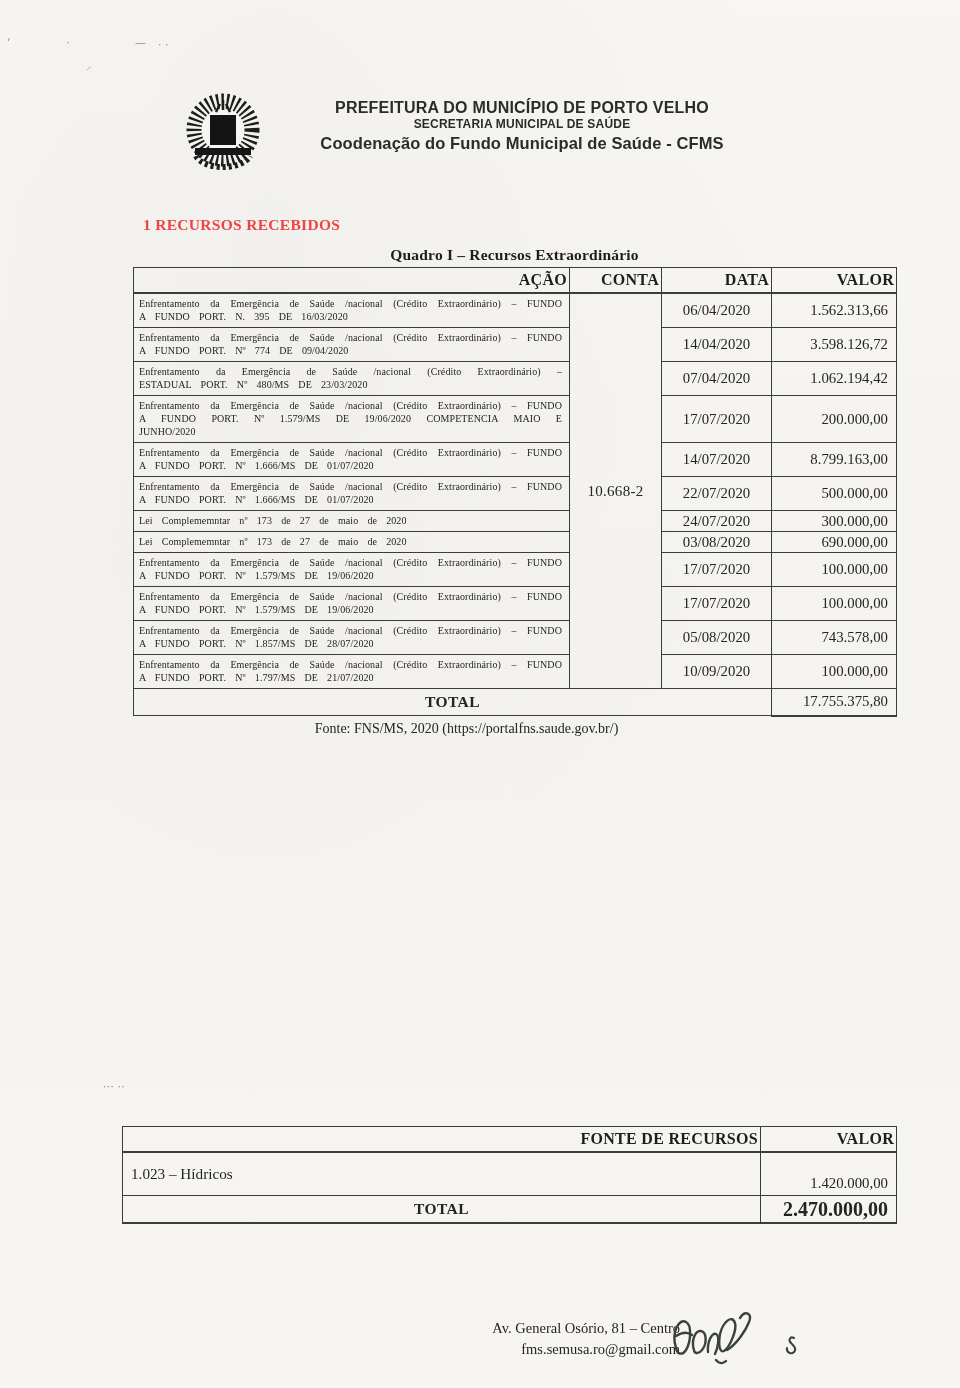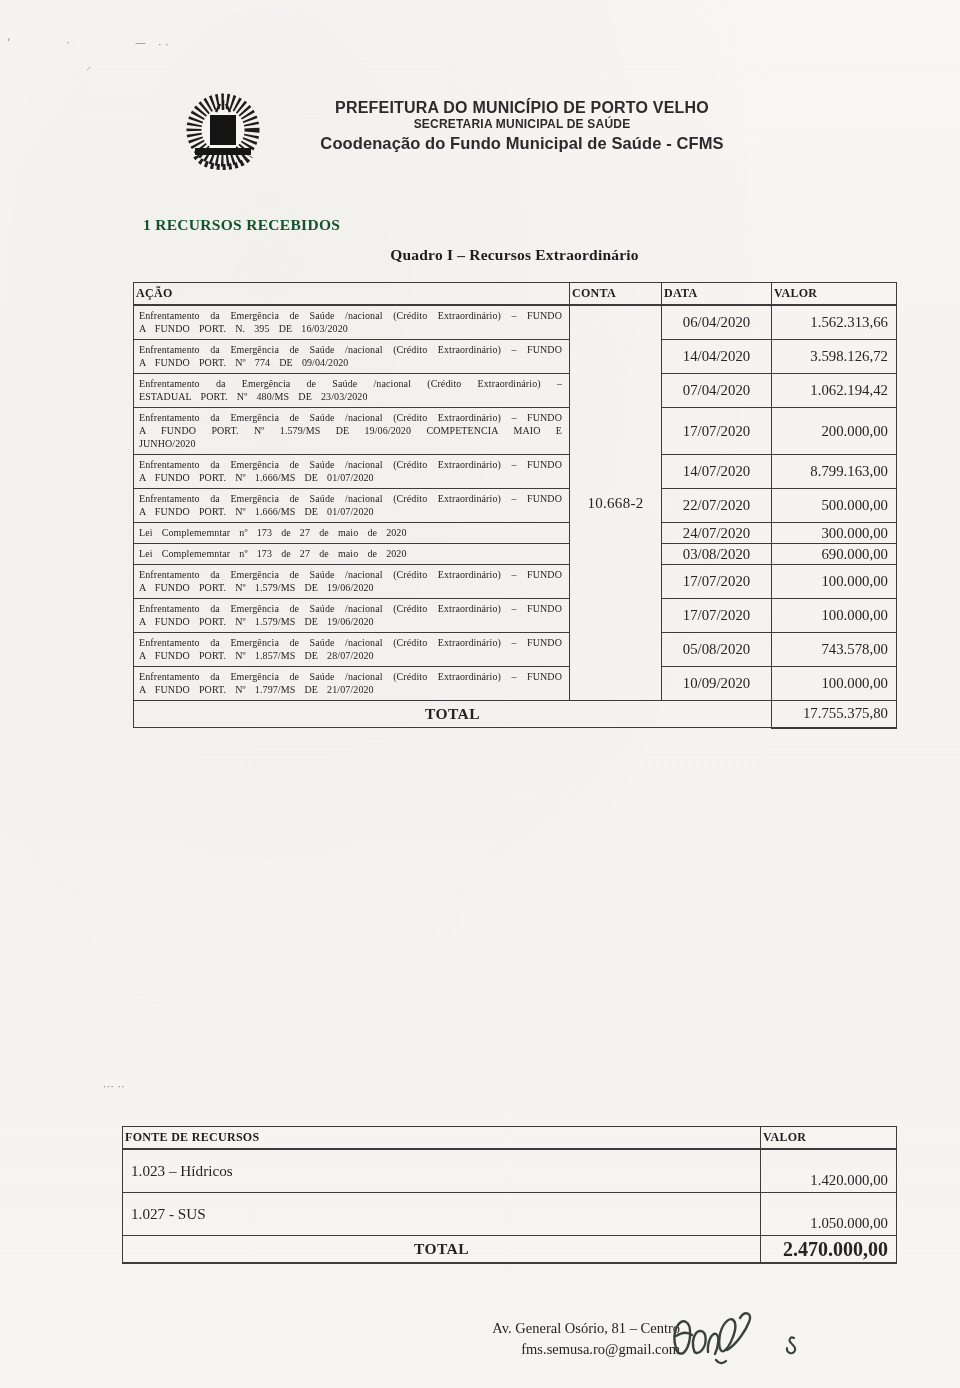--- a/index.html
+++ b/index.html
@@ -21,33 +21,33 @@
   .letterhead{
     position:absolute;left:272px;top:98px;width:500px;text-align:center;
     font-family:"Liberation Sans", sans-serif;font-weight:bold;color:#2b2b2b;
   }
   .lh1{font-size:16px;letter-spacing:0.2px;line-height:1.2;}
   .lh2{font-size:12px;letter-spacing:0.2px;line-height:1.25;}
   .lh3{font-size:16.5px;letter-spacing:0.1px;line-height:1.35;}
 
   .section-title{
     position:absolute;left:143px;top:216px;
-    font-size:15.5px;font-weight:bold;letter-spacing:0.3px;color:#14532d;text-align:right;
+    font-size:15.5px;font-weight:bold;letter-spacing:0.3px;color:#ef4444;text-align:right;
   }
 
   
   .quadro1-wrap{position:absolute;left:133px;top:246px;width:763px;}
   .table-title{
     text-align:center;font-weight:bold;font-size:15.5px;color:#1d1d1d;
-    margin-bottom:18px;letter-spacing:0.2px;
+    margin-bottom:3px;letter-spacing:0.2px;
   }
   table{border-collapse:collapse;table-layout:fixed;width:100%;color:#242424;}
   th,td{border:1.6px solid #3c3c3c;overflow:hidden;}
   thead th{
-    font-size:12px;font-weight:bold;text-align:left;padding:3px 2px;
+    font-size:16px;font-weight:bold;text-align:right;padding:3px 2px;
     border-bottom-width:2.2px;color:#1d1d1d;letter-spacing:0.3px;
   }
   .q1 td.acao{
     font-size:10px;line-height:1.3;text-align:justify;
     padding:3px 7px 4px 5px;word-spacing:6.5px;letter-spacing:0.1px;
   }
   .q1 td.conta{text-align:center;font-size:15px;letter-spacing:0.3px;}
   .q1 td.data{text-align:center;font-size:14.8px;}
   .q1 td.valor{text-align:right;font-size:14.8px;padding-right:8px;}
   .q1 tfoot .total-label{
@@ -189,42 +189,39 @@
             <td class="valor">100.000,00</td>
           </tr>
         </tbody>
       <tfoot>
         <tr>
           <td colspan="3" class="total-label">TOTAL</td>
           <td class="valor total-val">17.755.375,80</td>
         </tr>
       </tfoot>
     </table>
+    <div class="fonte-line">Fonte: FNS/MS, 2020 (https://portalfns.saude.gov.br/)</div>
   </div>
 
   <div class="quadro2-wrap">
     <table class="q2">
       <colgroup>
         <col style="width:638px">
           <col style="width:136px">
       </colgroup>
       <thead>
         <tr>
           <th>FONTE DE RECURSOS</th>
           <th>VALOR</th>
         </tr>
       </thead>
       <tbody id="q2-body">
           <tr>
             <td class="fonte">1.023 – Hídricos</td>
             <td class="valor">1.420.000,00</td>
-          </tr>
-          <tr>
-            <td class="fonte">1.027 - SUS</td>
-            <td class="valor">1.050.000,00</td>
           </tr>
         </tbody>
       <tfoot>
         <tr>
           <td class="total-label">TOTAL</td>
           <td class="total-val">2.470.000,00</td>
         </tr>
       </tfoot>
     </table>
   </div>

